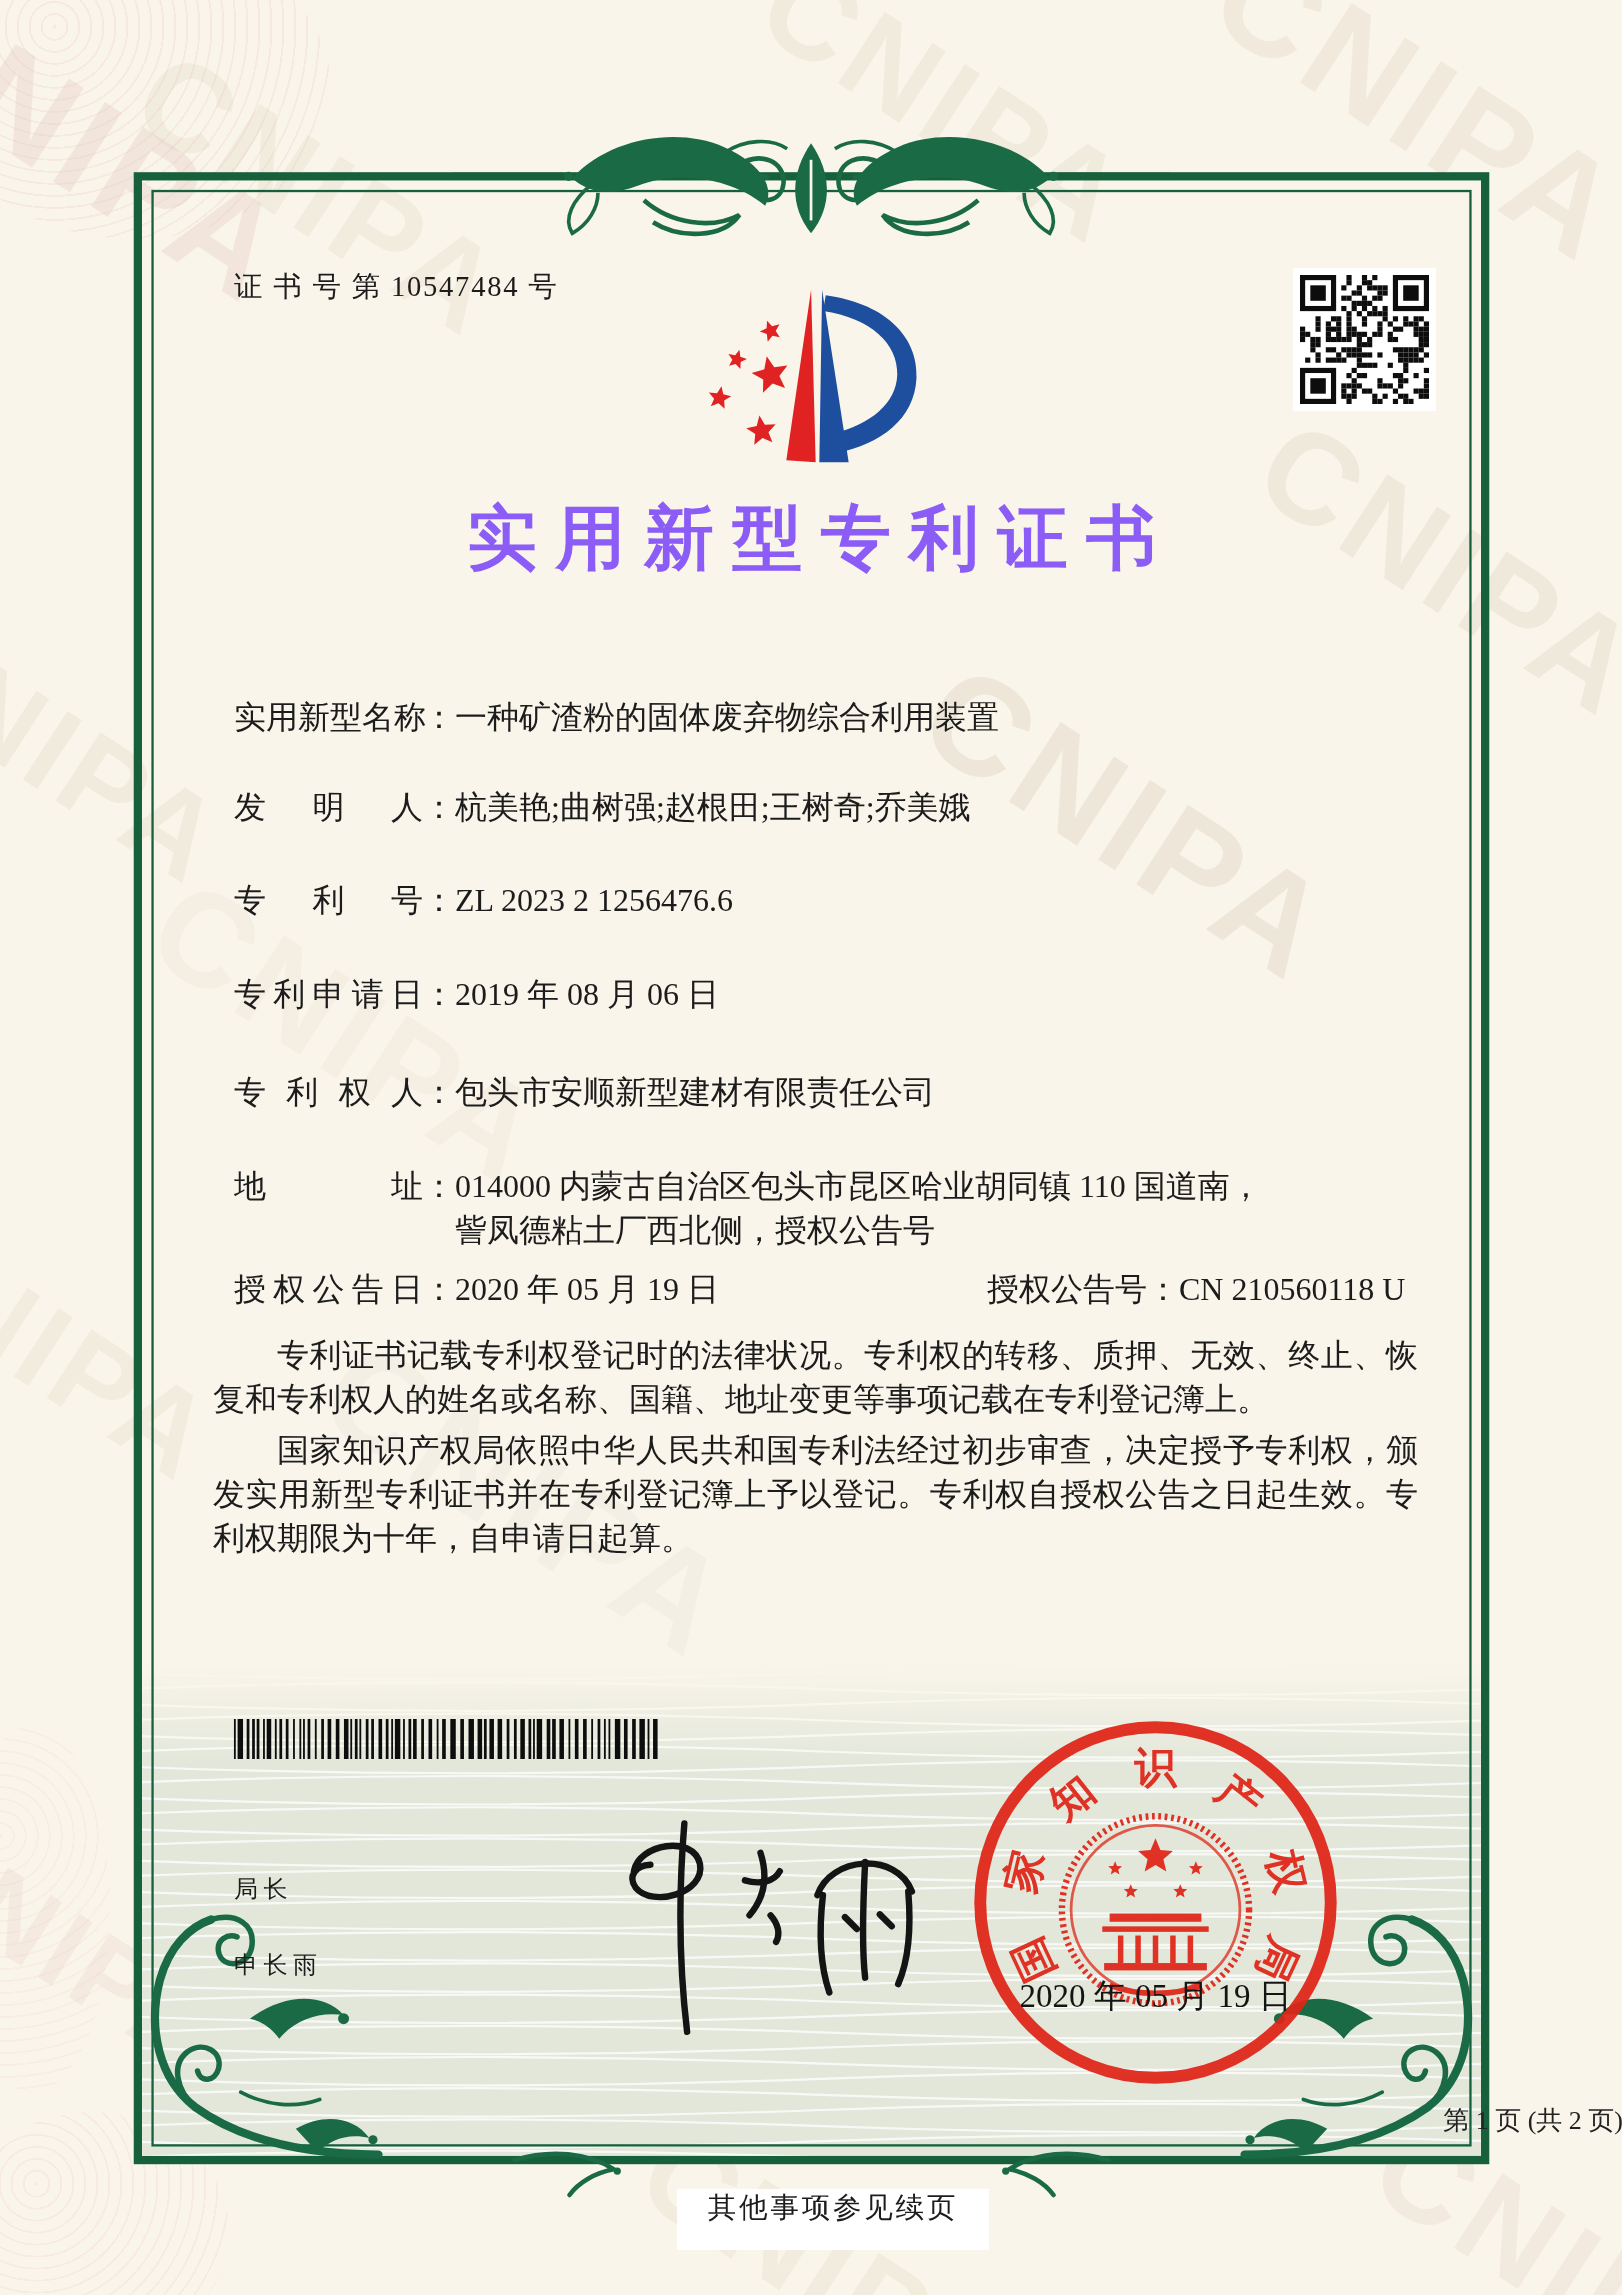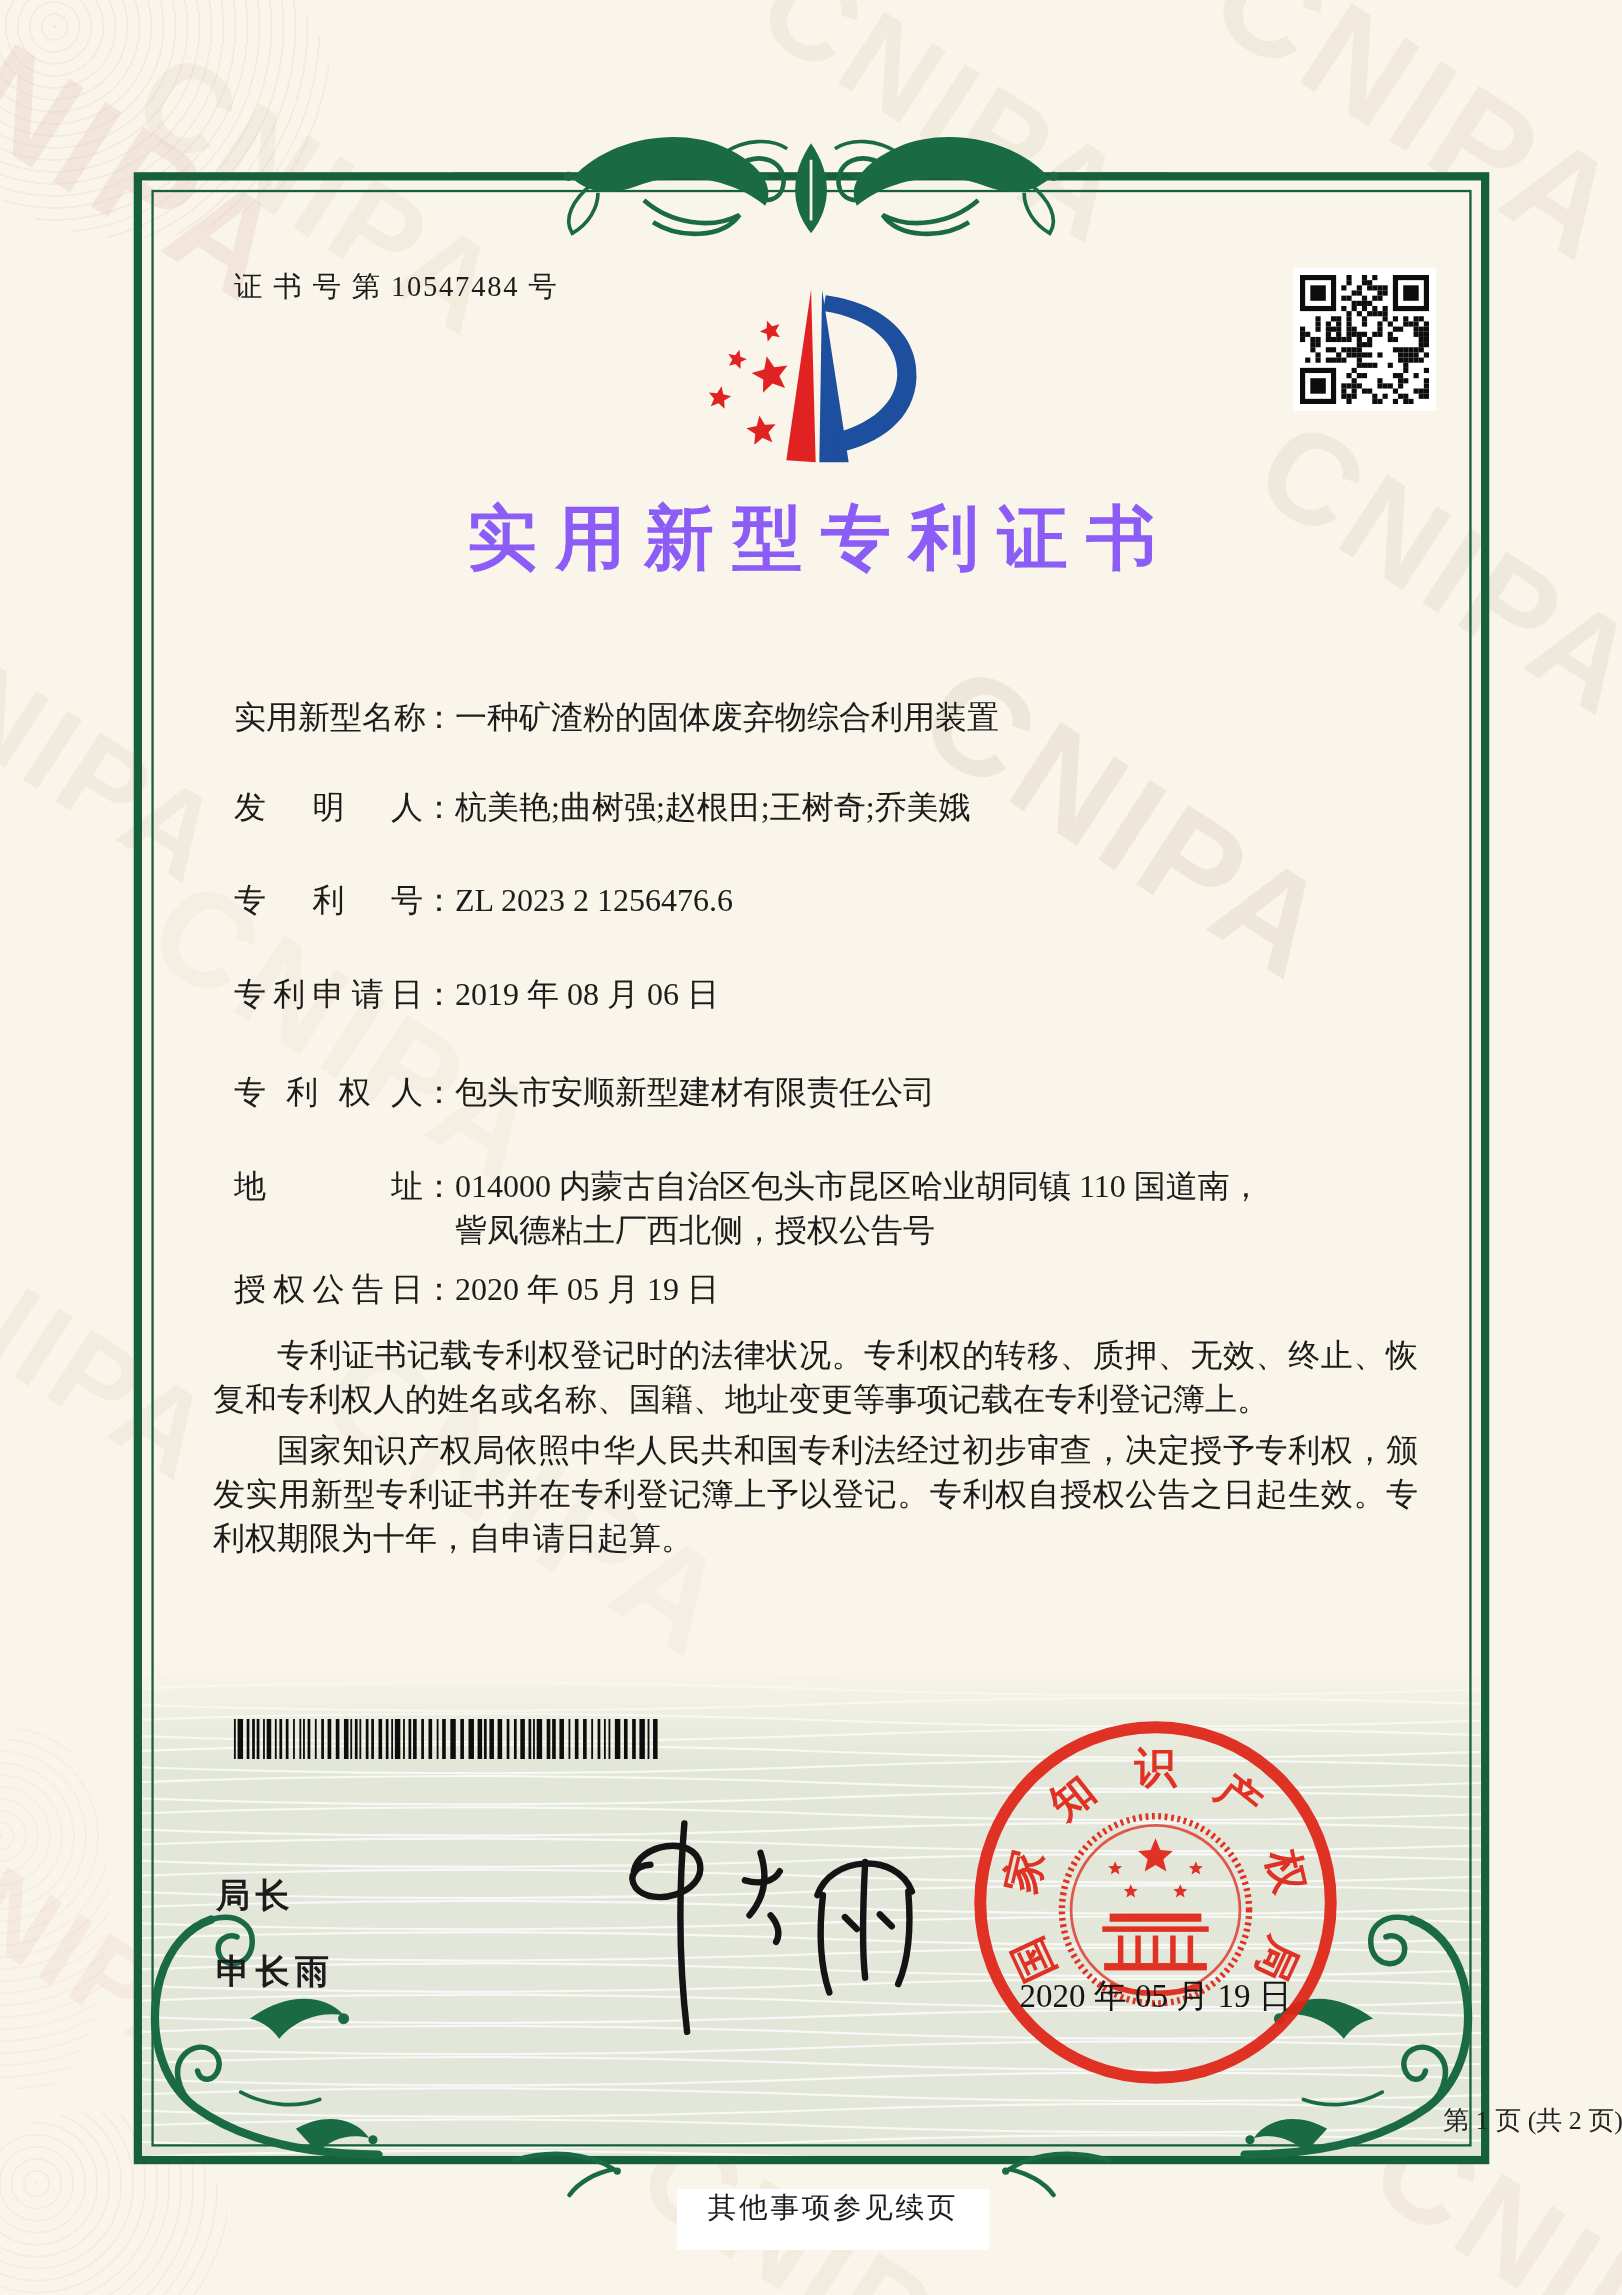--- a/index.html
+++ b/index.html
@@ -28,21 +28,21 @@
   .colon{display:inline-block;vertical-align:top;}
   .fval{display:inline-block;vertical-align:top;font-family:Liberation Serif, serif;}
   .addr .fval{white-space:normal;width:937px;}
   .grantrow span.pair2{position:absolute;left:753px;top:0;}
   
   .bodytext{position:absolute;z-index:4;left:213px;top:1333px;width:1205px;font-size:32px;line-height:44px;
             text-align:justify;}
   .bodytext p{margin:0 0 7.3px 0;text-indent:64px;}
   
   .barcode{position:absolute;z-index:4;left:232px;top:1719px;}
-  .sigtitle{position:absolute;z-index:4;left:216px;font-size:34px;letter-spacing:5.5px;font-weight:bold;}
+  .sigtitle{position:absolute;z-index:4;left:234px;font-size:24px;letter-spacing:5.5px;}
   .signature{position:absolute;z-index:4;left:542px;top:1807px;}
   .seal{position:absolute;z-index:4;left:972px;top:1719px;opacity:.93;}
   .sealdate{position:absolute;z-index:5;left:972px;top:1974px;width:367px;text-align:center;
             font-size:33px;color:#141414;}
   .pageinfo{position:absolute;z-index:5;left:0;top:2103px;width:1623px;text-align:right;font-size:26px;color:#222;}
   .footer-note-box{position:absolute;z-index:4;left:677px;top:2189px;width:312px;height:61px;background:#ffffff;
       display:flex;align-items:flex-start;justify-content:center;}
   .footer-note-box span{font-size:28.5px;letter-spacing:2.8px;}
 </style>
 </head>
@@ -392,20 +392,23 @@
   <div class="row" style="top:1070px">
     <span class="flabel">专利权人</span><span class="colon">：</span><span class="fval">包头市安顺新型建材有限责任公司</span>
   </div>
   <div class="row addr" style="top:1164px">
     <span class="flabel">地址</span><span class="colon">：</span><span class="fval"><span>014000 内蒙古自治区包头市昆区哈业胡同镇 110 国道南，</span><br><span>訾凤德粘土厂西北侧，授权公告号</span></span>
   </div>
   <div class="row grantrow" style="top:1267px">
     <span>
       <span class="flabel">授权公告日</span><span class="colon">：</span><span class="fval">2020 年 05 月 19 日</span>
     </span>
+    <span class="pair2">
+      <span>授权公告号</span><span class="colon">：</span><span class="fval">CN 210560118 U</span>
+    </span>
   </div>
 
   <div class="bodytext">
     <p>专利证书记载专利权登记时的法律状况。专利权的转移、质押、无效、终止、恢复和专利权人的姓名或名称、国籍、地址变更等事项记载在专利登记簿上。</p>
     <p>国家知识产权局依照中华人民共和国专利法经过初步审查，决定授予专利权，颁发实用新型专利证书并在专利登记簿上予以登记。专利权自授权公告之日起生效。专利权期限为十年，自申请日起算。</p>
   </div>
 
   <svg class="barcode" id="barcode-svg" width="433" height="40" viewBox="0 0 472 44">
       <rect x="0" y="0" width="2" height="44" fill="#0d0d0d"></rect>
       <rect x="4" y="0" width="6" height="44" fill="#0d0d0d"></rect>

